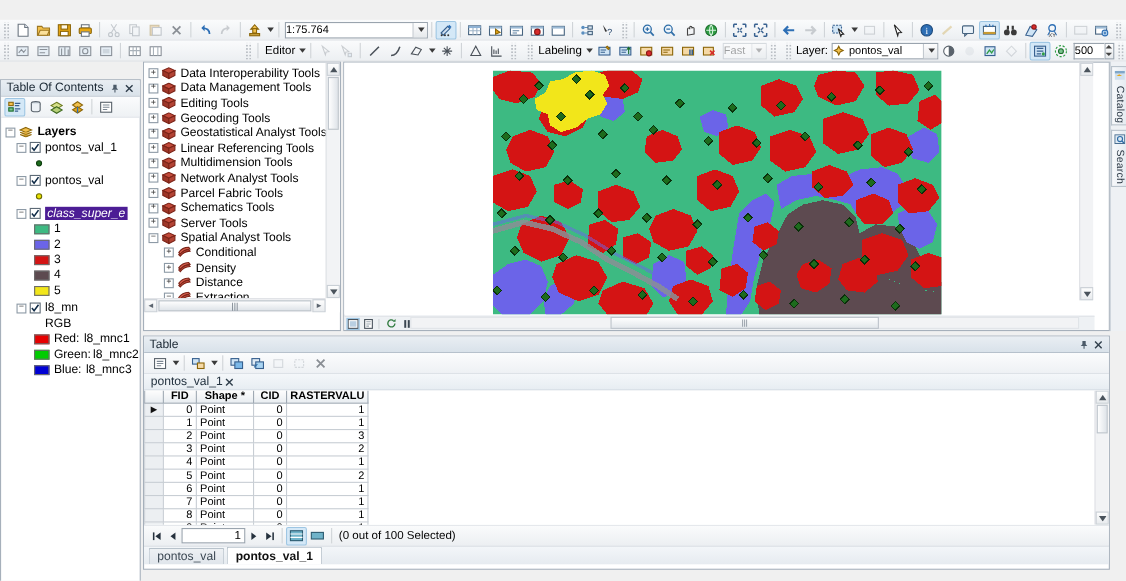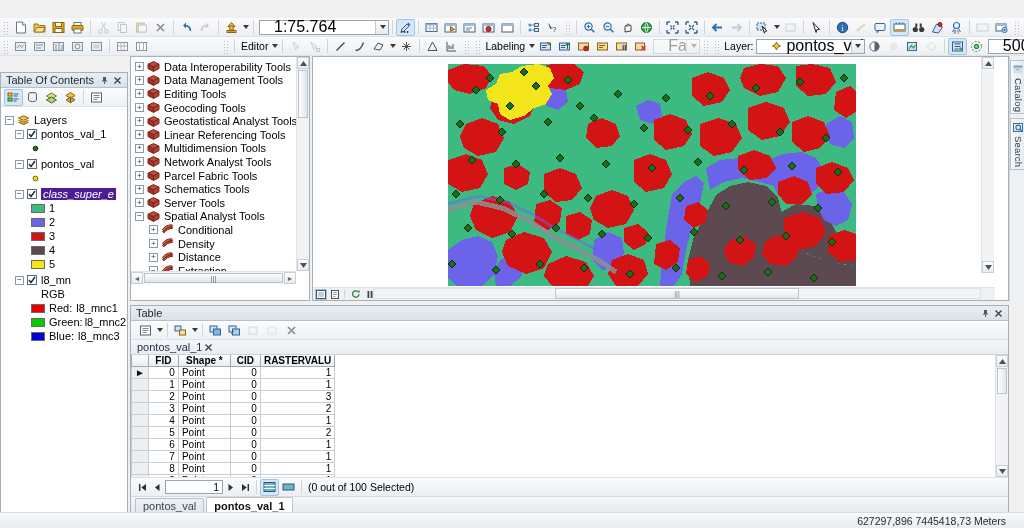--- a/index.html
+++ b/index.html
@@ -38,21 +38,21 @@
   .tbtn { width:19px; height:17px; flex:none; display:flex; align-items:center; justify-content:center;
     border:1px solid transparent; border-radius:2px; margin:0 0px; cursor:default; position:relative;}
   .tbtn.on { border-color:#9ec6e3; background:#d4e8f7; }
   .sep { width:1px; height:14px; background:#d0d4d8; margin:0 3px; flex:none; }
   .tsmall { font-size:10.5px; }
   .caret { width:0;height:0;border-left:3px solid transparent;border-right:3px solid transparent;border-top:4px solid #3a3a3a; margin-left:1px;}
   .disabled { opacity:.35; }
 
   
   .combo { height:15px; border:1px solid #9aa4ae; background:#fff; display:flex; align-items:center;
-     font-size:16px; padding-left:14px; position:relative; }
+     font-size:10px; padding-left:0; position:relative; }
   .combo .cbtn { position:absolute; right:0; top:0; bottom:0; width:13px; background:linear-gradient(#fdfdfd,#e6e9ec);
      border-left:1px solid #c3c9cf; display:flex;align-items:center;justify-content:center;}
   .spin { width:13px; height:15px; border:1px solid #9aa4ae; background:linear-gradient(#fdfdfd,#e6e9ec);
      display:flex; flex-direction:column; align-items:center; justify-content:space-around; }
   .spin i { width:0;height:0;border-left:3px solid transparent;border-right:3px solid transparent; }
   .spin i.u { border-bottom:3px solid #444; }
   .spin i.d { border-top:3px solid #444; }
 
   
   .panel { position:absolute; background:#fff; border:1px solid #a6b0bb; }
@@ -73,21 +73,21 @@
   .row { display:flex; align-items:center; height:14px; white-space:nowrap; }
   .exp { width:9px;height:9px;border:1px solid #8d9aa6;background:#fff;
      display:flex;align-items:center;justify-content:center;font-size:8px;line-height:8px;color:#333;
      margin-right:3px; flex:none; font-family:"Liberation Mono",monospace;}
   .cb { width:10px;height:10px;border:1px solid #5d6a76;background:#fff; margin-right:4px; flex:none;
      display:flex;align-items:center;justify-content:center; }
   .cb svg { display:block; }
   .swatch { width:14px;height:9px;border:1px solid #6b6b6b; margin-right:4px; flex:none; }
   .lyrname { font-size:11px; }
   .lyrname.sel { background:#4c1d95; color:#fff; padding:0 2px;font-style:italic; }
-  .bold { font-weight:normal; }
+  .bold { font-weight:bold; }
   .indent1 { padding-left:10px; }
   .indent2 { padding-left:26px; }
   .indent3 { padding-left:36px; }
 
   
   #atb { left:130px; top:56px; width:180px; height:245px; }
   .atb-body { position:relative; height:calc(100% - 16px); background:#fff; overflow:hidden;}
   .atb-list { padding:3px 0 0 4px; }
   .atbrow { display:flex; align-items:center; height:13.6px; white-space:nowrap; font-size:11px;}
   .vscroll { position:absolute; right:0; top:0; width:13px; bottom:13px; background:#f2f3f5; border-left:1px solid #dfe2e6;}
@@ -1432,17 +1432,14 @@
       <div class="sep"></div>
       <div style="margin-left:3px;">(0 out of 100 Selected)</div>
     </div>
 
     <div class="tbl-tabs">
       <div class="ttab">pontos_val</div>
       <div class="ttab active">pontos_val_1</div>
     </div>
   </div>
 
-  <div id="statusbar">
-    <span>627297,896  7445418,73 Meters</span>
-  </div>
 
 </div>
 
 </body></html>

